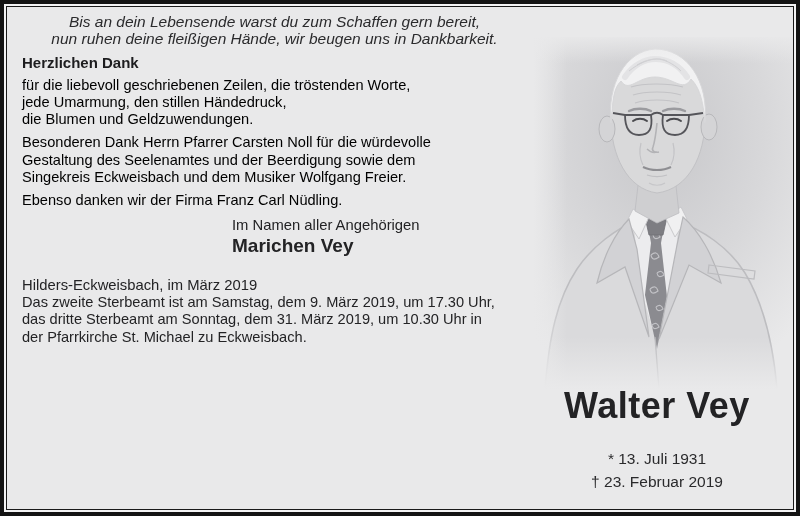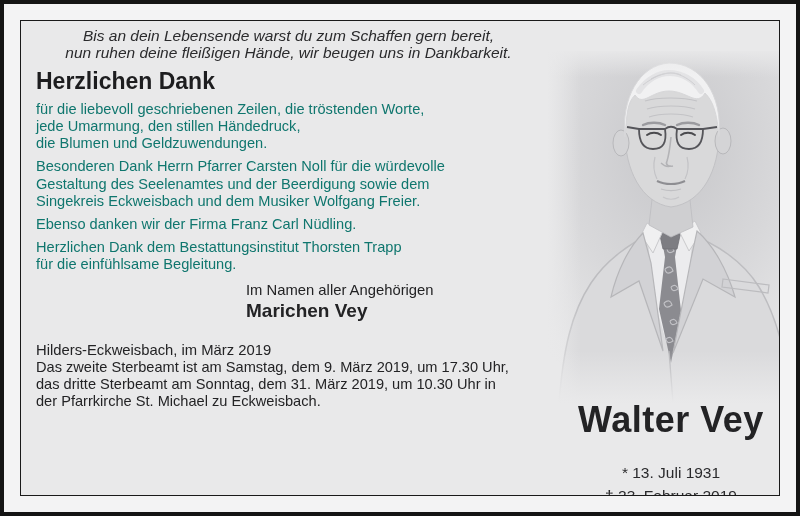--- a/index.html
+++ b/index.html
@@ -1,36 +1,36 @@
 <!DOCTYPE html>
 <html><head>
 <meta charset="utf-8">
 <style>
   html,body{margin:0;padding:0;background:#777;}
   .card{
     width:800px;height:516px;box-sizing:border-box;
-    border:4px solid #141414;background:#f3f3f4;padding:16px;
+    border:4px solid #141414;background:#f3f3f4;padding:2px;
     font-family:"Liberation Sans", sans-serif;
   }
   .inner{
     position:relative;width:100%;height:100%;box-sizing:border-box;
     border:1px solid #1a1a1a;background:#e9e9ea;color:#232325;overflow:hidden;
   }
   .left-col{
     position:absolute;left:15px;top:4px;width:505px;
   }
   .epigraph{
     padding-top:2px;text-align:center;font-style:italic;
     font-size:15.5px;line-height:17.4px;color:#2a2a2c;white-space:pre-line;
   }
   .heading{
-    margin:6px 0 2px 0;font-size:23px;font-weight:bold;color:#1d1d1f;
+    margin:6px 0 2px 0;font-size:15px;font-weight:bold;color:#1d1d1f;
   }
   .para{
-    margin:6px 0 0 0;font-size:14.6px;line-height:17.2px;white-space:pre-line;color:#0f766e;
+    margin:6px 0 0 0;font-size:14.6px;line-height:17.2px;white-space:pre-line;color:#000000;
   }
   .sig-block{margin:8px 0 0 210px;}
   .sig-intro{font-size:14.8px;line-height:17px;}
   .sig-name{font-size:19px;font-weight:bold;line-height:24px;}
   .place-date{margin-top:19px;font-size:14.8px;line-height:17px;}
   .service{font-size:14.6px;line-height:17.2px;white-space:pre-line;}
   .photo-wrap{
     position:absolute;left:526px;top:30px;width:262px;height:352px;
   }
   .deceased-name{
@@ -53,22 +53,20 @@
 nun ruhen deine fleißigen Hände, wir beugen uns in Dankbarkeit.</div>
       <div class="heading">Herzlichen Dank</div>
 
       <p class="para">für die liebevoll geschriebenen Zeilen, die tröstenden Worte,
 jede Umarmung, den stillen Händedruck,
 die Blumen und Geldzuwendungen.</p>
       <p class="para">Besonderen Dank Herrn Pfarrer Carsten Noll für die würdevolle
 Gestaltung des Seelenamtes und der Beerdigung sowie dem
 Singekreis Eckweisbach und dem Musiker Wolfgang Freier.</p>
       <p class="para">Ebenso danken wir der Firma Franz Carl Nüdling.</p>
-      <p class="para">Herzlichen Dank dem Bestattungsinstitut Thorsten Trapp
-für die einfühlsame Begleitung.</p>
 
       <div class="sig-block">
         <div class="sig-intro">Im Namen aller Angehörigen</div>
         <div class="sig-name">Marichen Vey</div>
       </div>
 
       <div class="place-date">Hilders-Eckweisbach, im März 2019</div>
       <div class="service">Das zweite Sterbeamt ist am Samstag, dem 9. März 2019, um 17.30 Uhr,
 das dritte Sterbeamt am Sonntag, dem 31. März 2019, um 10.30 Uhr in
 der Pfarrkirche St. Michael zu Eckweisbach.</div>

